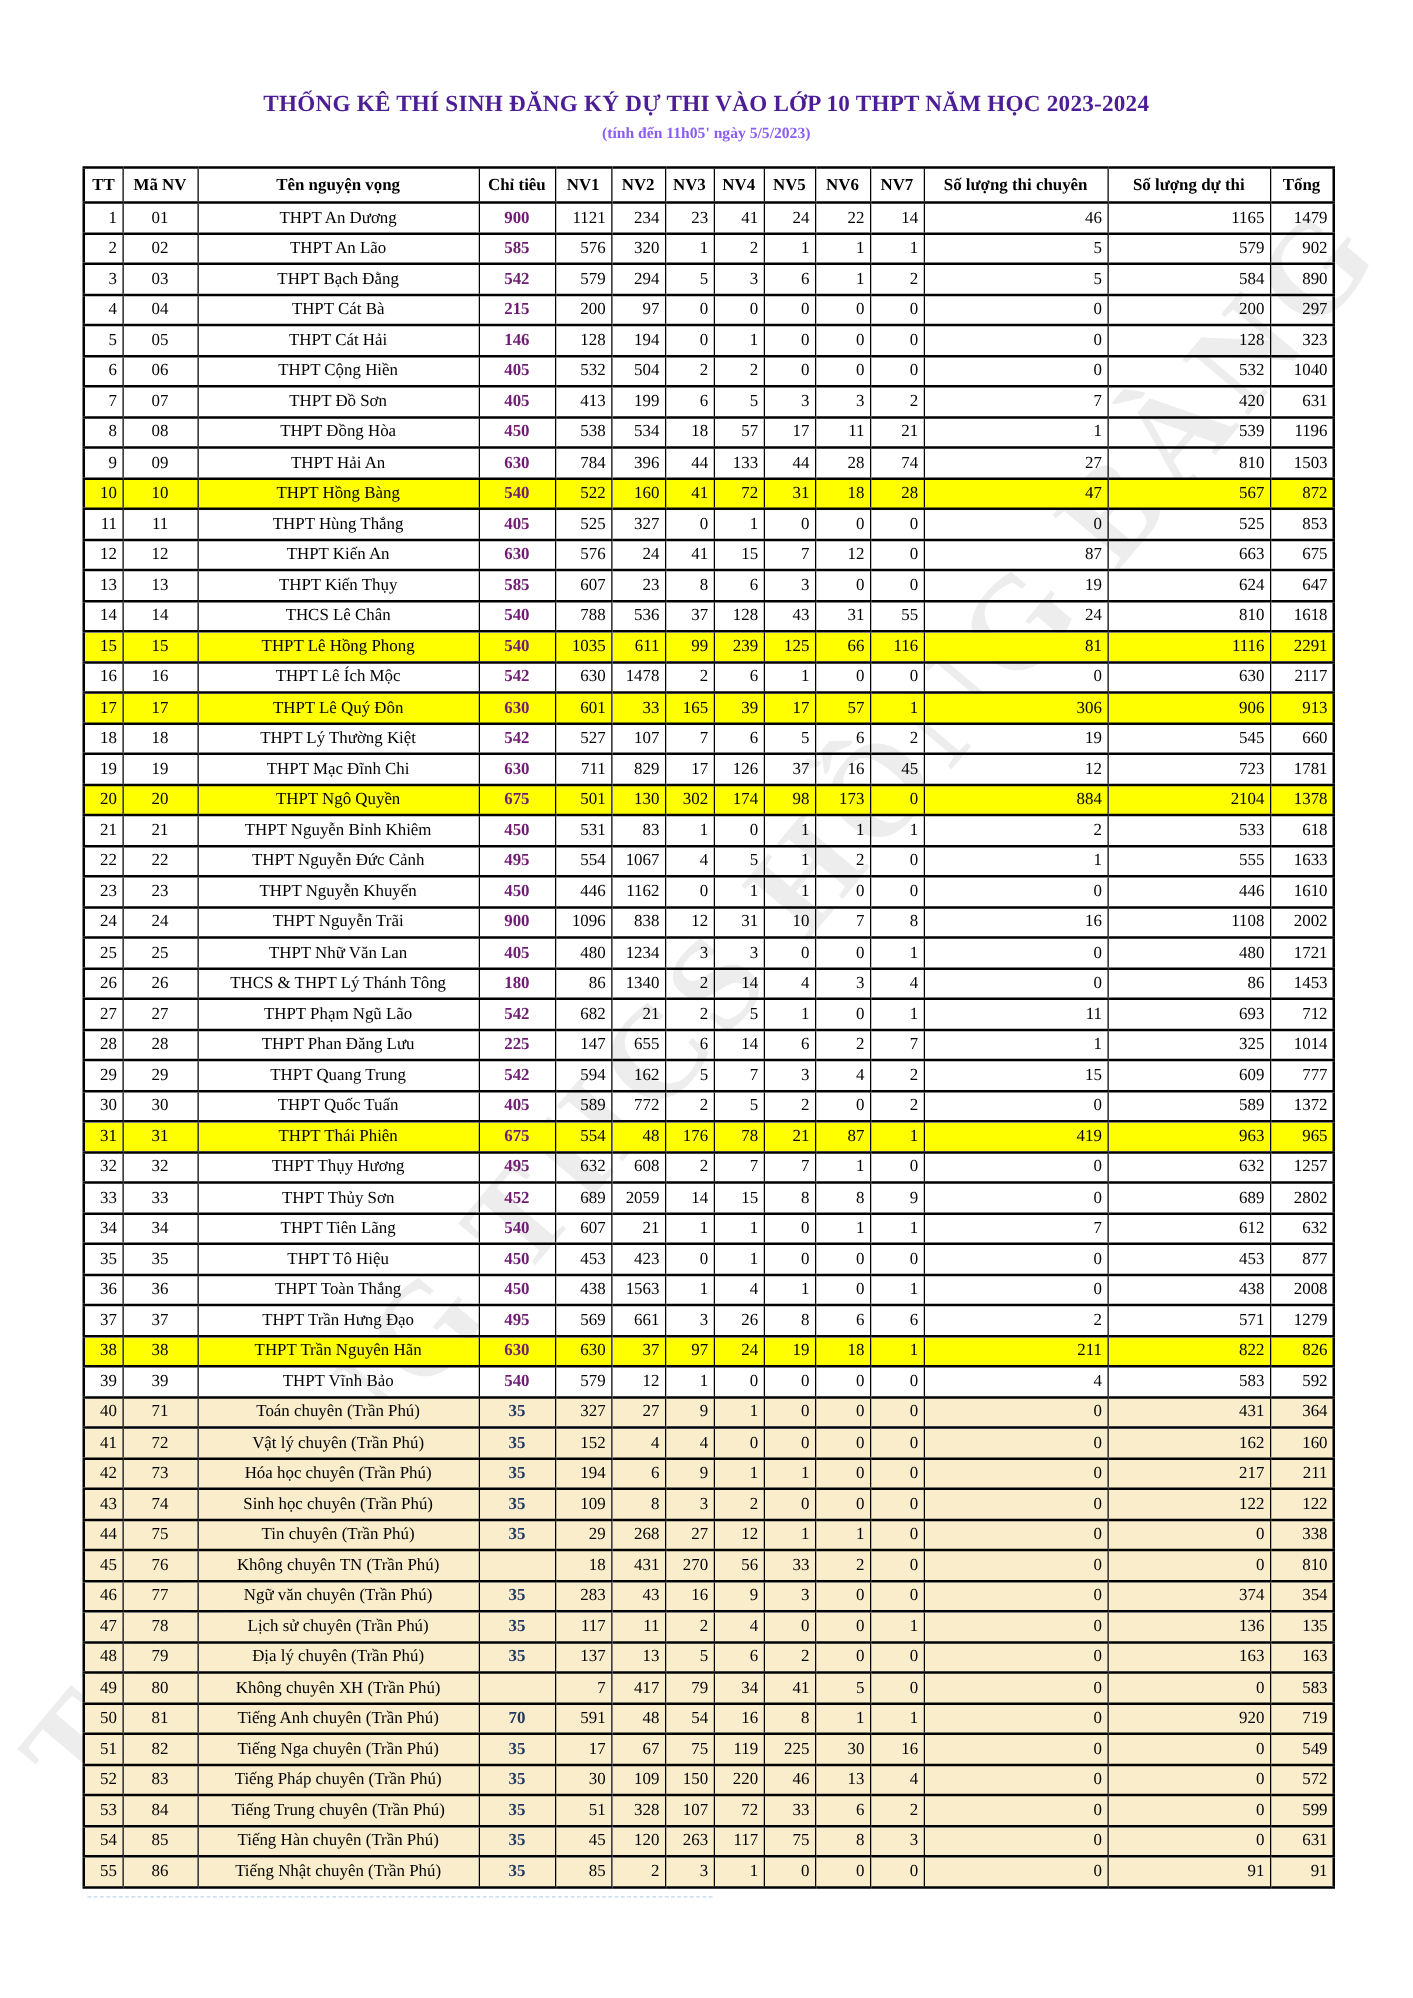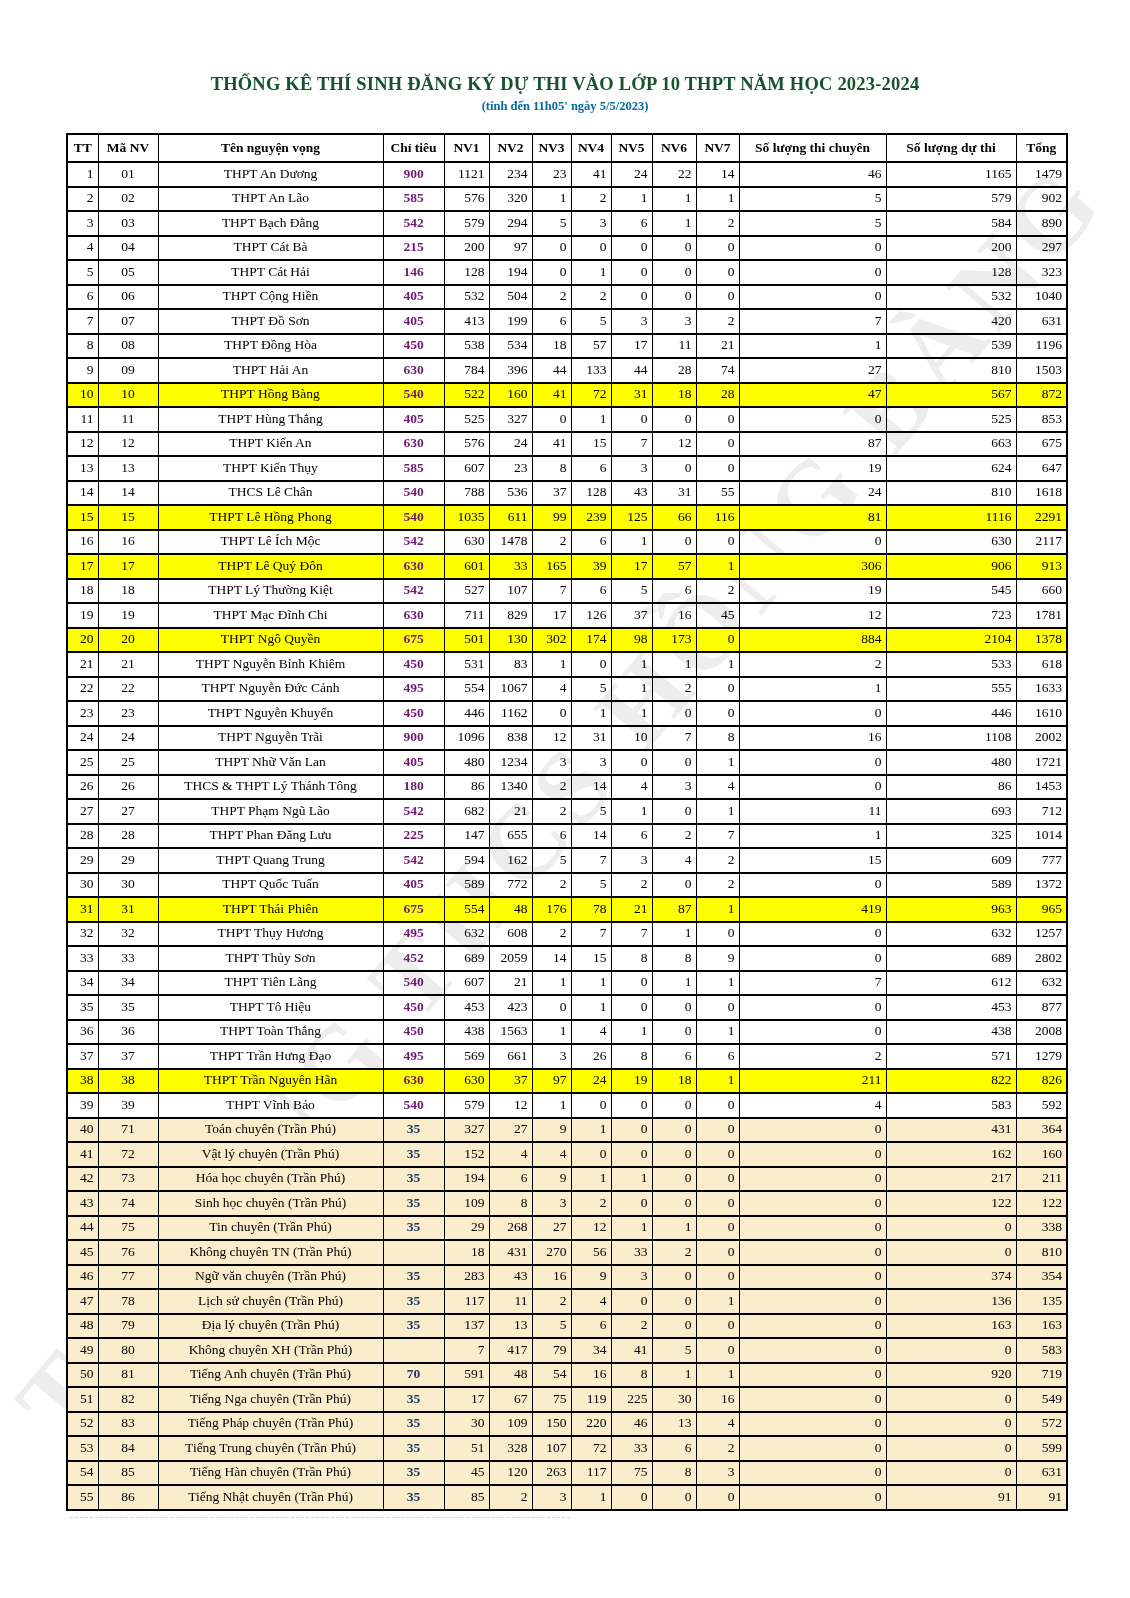--- a/index.html
+++ b/index.html
@@ -3,25 +3,25 @@
 <meta charset="utf-8">
 <style>
   html,body{margin:0;padding:0;}
   body{
     width:1130px;height:1598px;background:#ffffff;position:relative;overflow:hidden;
     font-family:"Liberation Serif","DejaVu Serif",serif;
     -webkit-font-smoothing:antialiased;
   }
   .page-title{
     position:absolute;top:74px;left:0;width:1130px;text-align:center;
-    color:#14532d;font-weight:bold;font-size:18.5px;letter-spacing:.2px;white-space:nowrap;
+    color:#4c1d95;font-weight:bold;font-size:18.5px;letter-spacing:.2px;white-space:nowrap;
   }
   .page-subtitle{
     position:absolute;top:99px;left:0;width:1130px;text-align:center;
-    color:#0369a1;font-weight:bold;font-size:12.5px;white-space:nowrap;
+    color:#8b5cf6;font-weight:bold;font-size:12.5px;white-space:nowrap;
   }
   .watermark{
     position:absolute;top:800px;left:560px;
     transform:translate(-50%,-50%) rotate(-50deg);
     font-size:105px;font-weight:bold;letter-spacing:8px;white-space:nowrap;
     color:rgba(130,130,130,0.14);z-index:0;pointer-events:none;
   }
   table.stats{
     position:absolute;top:133px;left:66px;width:1000px;z-index:1;
     border-collapse:collapse;table-layout:fixed;background:transparent;

